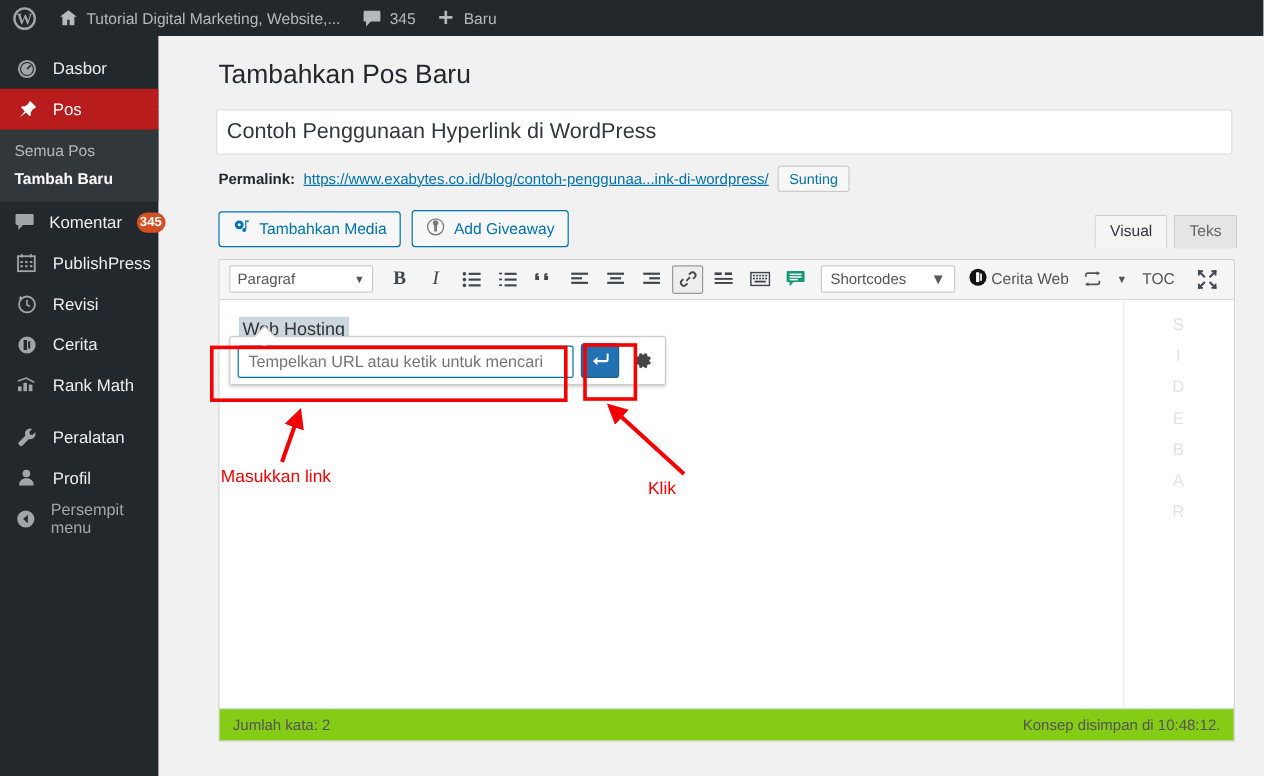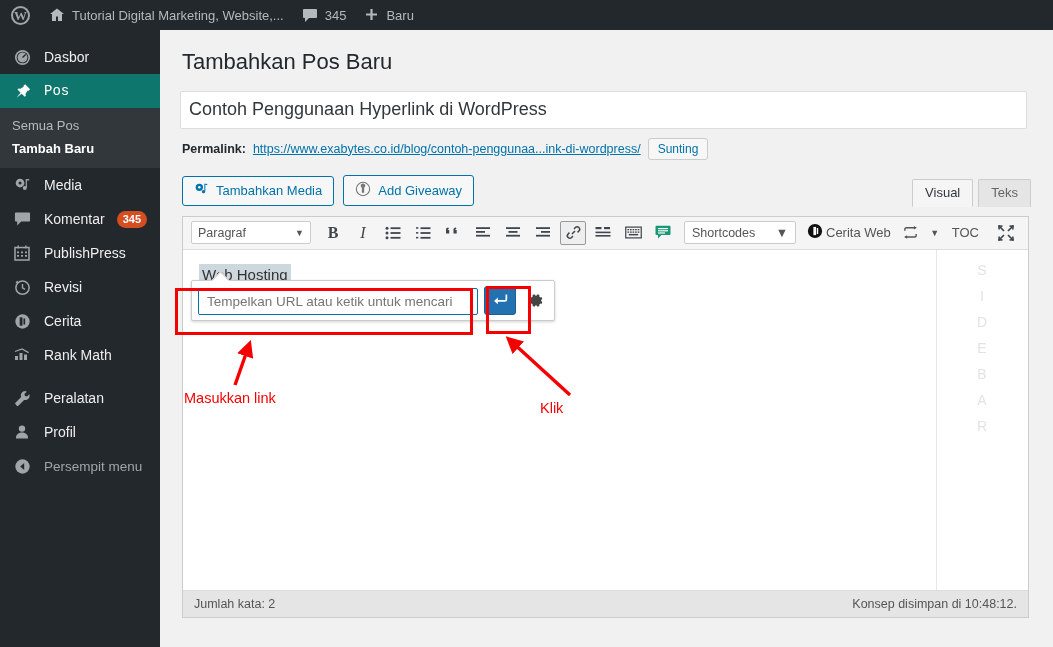--- a/index.html
+++ b/index.html
@@ -30,35 +30,35 @@
   .wp-logo-circle {
     width:19px; height:19px; border-radius:50%;
     border:2px solid #a0a5aa; display:flex; align-items:center; justify-content:center;
     font-family:"Liberation Serif", serif; font-size:13px; font-weight:bold; color:#a0a5aa;
     line-height:1;
   }
   .home-icon svg, .comment-icon svg, .plus-icon svg { display:block; }
 
   
   #adminmenu {
-    position:absolute; left:0; top:30px; width:160px; height:617px;
+    position:absolute; left:0; top:30px; width:132px; height:617px;
     background:#23282d;
   }
   .menu-item {
     position:relative;
     display:flex; align-items:center; gap:12px;
     height:34px; padding:0 0 0 12px;
     color:#eee; font-size:14px;
   }
   .menu-item .mi-icon {
     width:20px; display:flex; align-items:center; justify-content:center;
     color:#a0a5aa;
   }
   .menu-item.current {
-    background:#0f766e; color:#fff;font-family:Liberation Mono, monospace;
+    background:#b91c1c; color:#fff;
   }
   .menu-item.current .mi-icon { color:#fff; }
   .menu-item.current:after {
     content:""; position:absolute; right:-8px; top:50%; margin-top:-8px;
     border-top:8px solid transparent; border-bottom:8px solid transparent;
     border-right:8px solid #f1f1f1;
   }
   .submenu { background:#32373c; padding:6px 0 8px 0; }
   .submenu-item {
     display:block; padding:4px 0 4px 12px;
@@ -219,21 +219,21 @@
   .anno-text {
     position:absolute; color:#f40000; font-size:14.5px;
     font-family:"Liberation Sans", sans-serif; z-index:9;
   }
   .anno-svg { position:absolute; left:0; top:0; width:893px; height:617px; z-index:8; pointer-events:none; }
 
   
   #status-bar {
     display:flex; align-items:center; justify-content:space-between;
     height:27px; padding:0 11px;
-    background:#e5e5e5; border-top:1px solid #ddd;
+    background:#84cc16; border-top:1px solid #ddd;
     font-size:12.5px; color:#555;
   }
 </style>
 </head>
 <body>
 
 <div id="adminbar">
   <div class="ab-item logo">
     <span class="wp-logo-circle">W</span>
   </div>
@@ -286,32 +286,20 @@
         </svg>
     </span>
     <span>Pos</span>
   </div>
 
   <div class="submenu">
     <span class="submenu-item">Semua Pos</span>
     <span class="submenu-item current">Tambah Baru</span>
   </div>
 
-  <div class="menu-item">
-    <span class="mi-icon">
-      <svg width="17" height="17" viewBox="0 0 18 18">
-          <circle cx="6.4" cy="6.4" r="4.6" fill="#a0a5aa"></circle>
-          <circle cx="6.4" cy="6.4" r="1.6" fill="#23282d"></circle>
-          <path fill="#a0a5aa" d="M12.4 2.2h1.3v9.1h-1.3z"></path>
-          <circle cx="11.4" cy="11.7" r="2.1" fill="#a0a5aa"></circle>
-          <path fill="#a0a5aa" d="M13.7 2.2h2.4v1.5h-2.4z"></path>
-        </svg>
-    </span>
-    <span>Media</span>
-  </div>
 
   <div class="menu-item">
     <span class="mi-icon">
       <svg width="17" height="16" viewBox="0 0 18 16">
           <path fill="#a0a5aa" d="M2 1h14a1 1 0 0 1 1 1v7.6a1 1 0 0 1-1 1H7.6L3.4 15v-4.4H2a1 1 0 0 1-1-1V2a1 1 0 0 1 1-1z"></path>
         </svg>
     </span>
     <span>Komentar</span>
     <span class="badge">345</span>
   </div>

